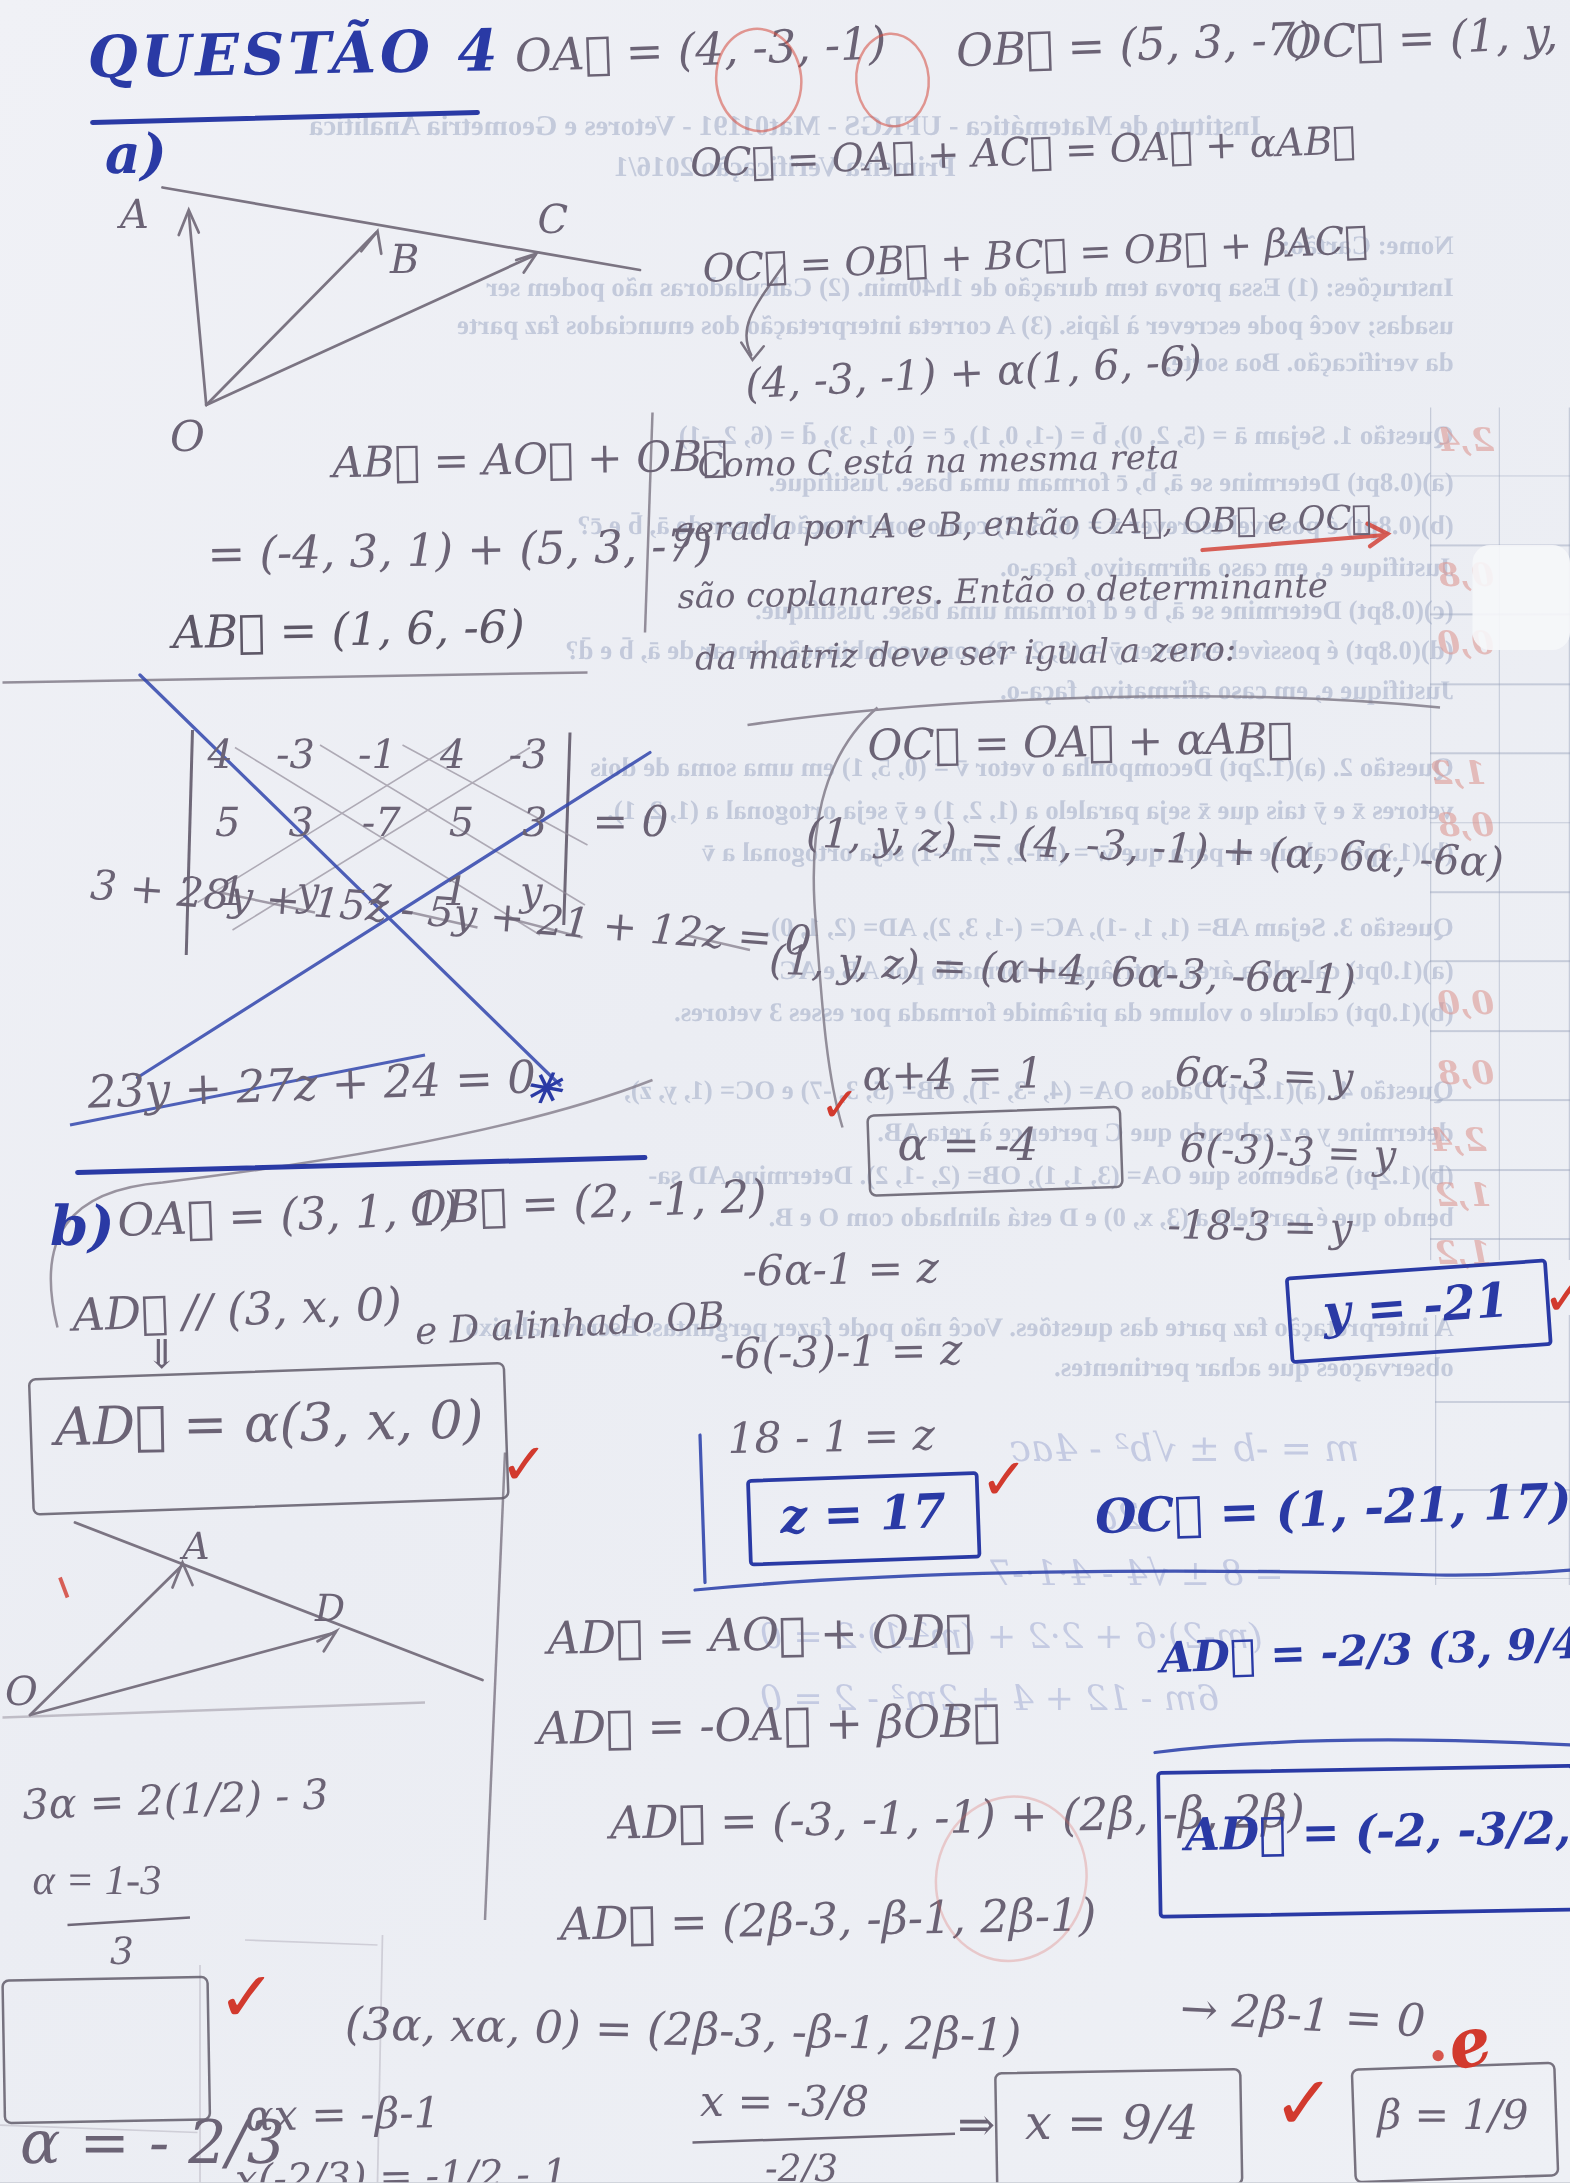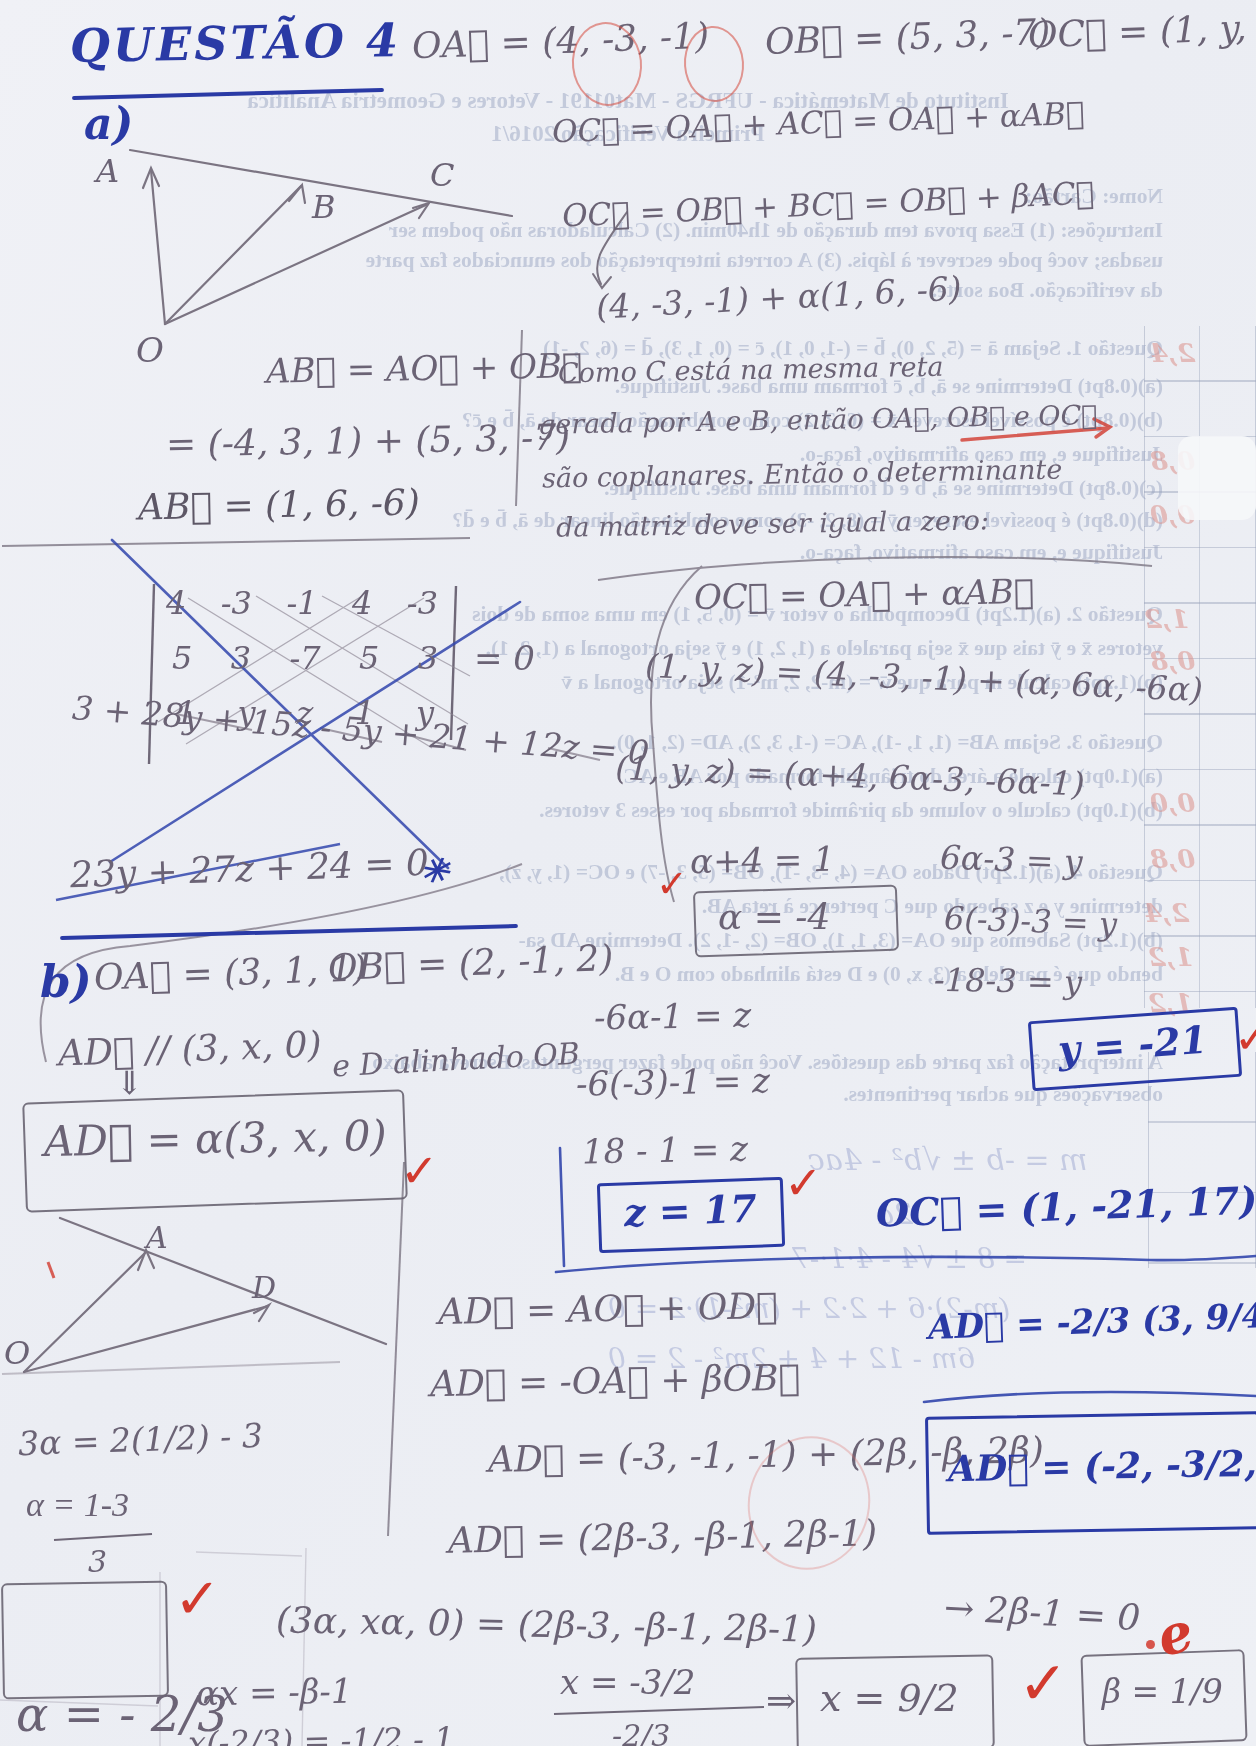--- a/index.html
+++ b/index.html
@@ -267,25 +267,25 @@
 
   <div class="abs pencil" style="left:276px;top:1604px;font-size:36px;transform:rotate(1deg);">(3α, xα, 0) = (2β-3, -β-1, 2β-1)</div>
   <div class="abs pencil" style="left:944px;top:1592px;font-size:36px;transform:rotate(3deg);">→ 2β-1 = 0</div>
   <div class="abs" style="left:1146px;top:1640px;width:9px;height:9px;border-radius:50%;background:#d23a2e;opacity:.85;z-index:12;"></div>
   <div class="abs redm" style="left:1158px;top:1602px;font-size:54px;font-family:'DejaVu Serif',serif;font-style:italic;transform:rotate(-14deg);">e</div>
   <div class="pbox" style="left:1082px;top:1652px;width:160px;height:88px;transform:rotate(-2deg);"></div>
   <div class="abs pencil" style="left:1102px;top:1672px;font-size:33px;">β = 1/9</div>
 
   <div class="abs pencil" style="left:196px;top:1672px;font-size:34px;transform:rotate(-1deg);">αx = -β-1</div>
   <div class="abs pencil" style="left:188px;top:1722px;font-size:32px;transform:rotate(-1deg);">x(-2/3) = -1/2 - 1</div>
-  <div class="abs pencil" style="left:560px;top:1662px;font-size:34px;">x = -3/2</div>
+  <div class="abs pencil" style="left:560px;top:1662px;font-size:34px;">x = -3/8</div>
   <div class="abs pencil" style="left:612px;top:1718px;font-size:30px;">-2/3</div>
   <div class="abs pencil" style="left:766px;top:1680px;font-size:36px;">⇒</div>
   <div class="pbox" style="left:796px;top:1656px;width:194px;height:90px;transform:rotate(-1deg);"></div>
-  <div class="abs pencil" style="left:820px;top:1676px;font-size:38px;">x = 9/2</div>
+  <div class="abs pencil" style="left:820px;top:1676px;font-size:38px;">x = 9/4</div>
 
   <div class="abs redm" style="left:1018px;top:1648px;font-size:60px;">✓</div>
 
   <div class="abs pen" style="left:928px;top:1300px;font-size:34px;transform:rotate(-2deg);">AD⃗ = -2/3 (3, 9/4, 0)</div>
   <div class="bbox" style="left:926px;top:1414px;width:328px;height:112px;transform:rotate(-1deg);"></div>
   <div class="abs pen" style="left:948px;top:1444px;font-size:36px;transform:rotate(-1deg);">AD⃗ = (-2, -3/2, 0)</div>
 
 </div>
 
 </body></html>

